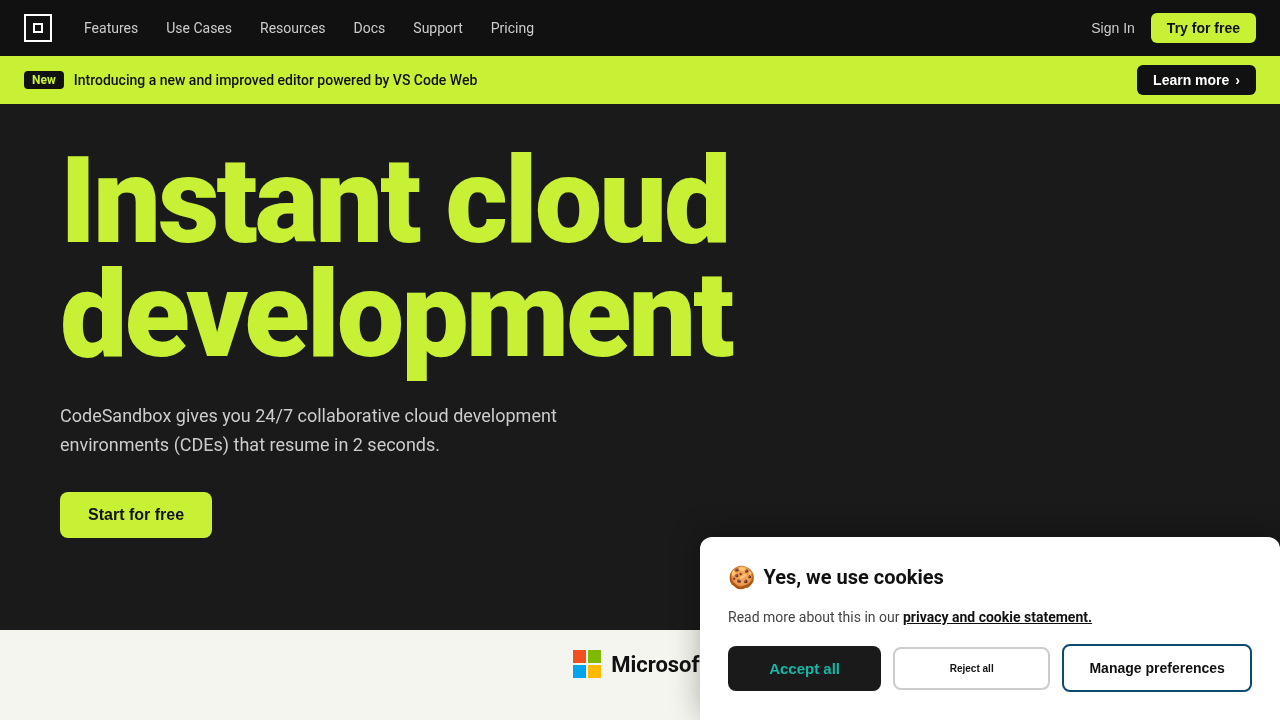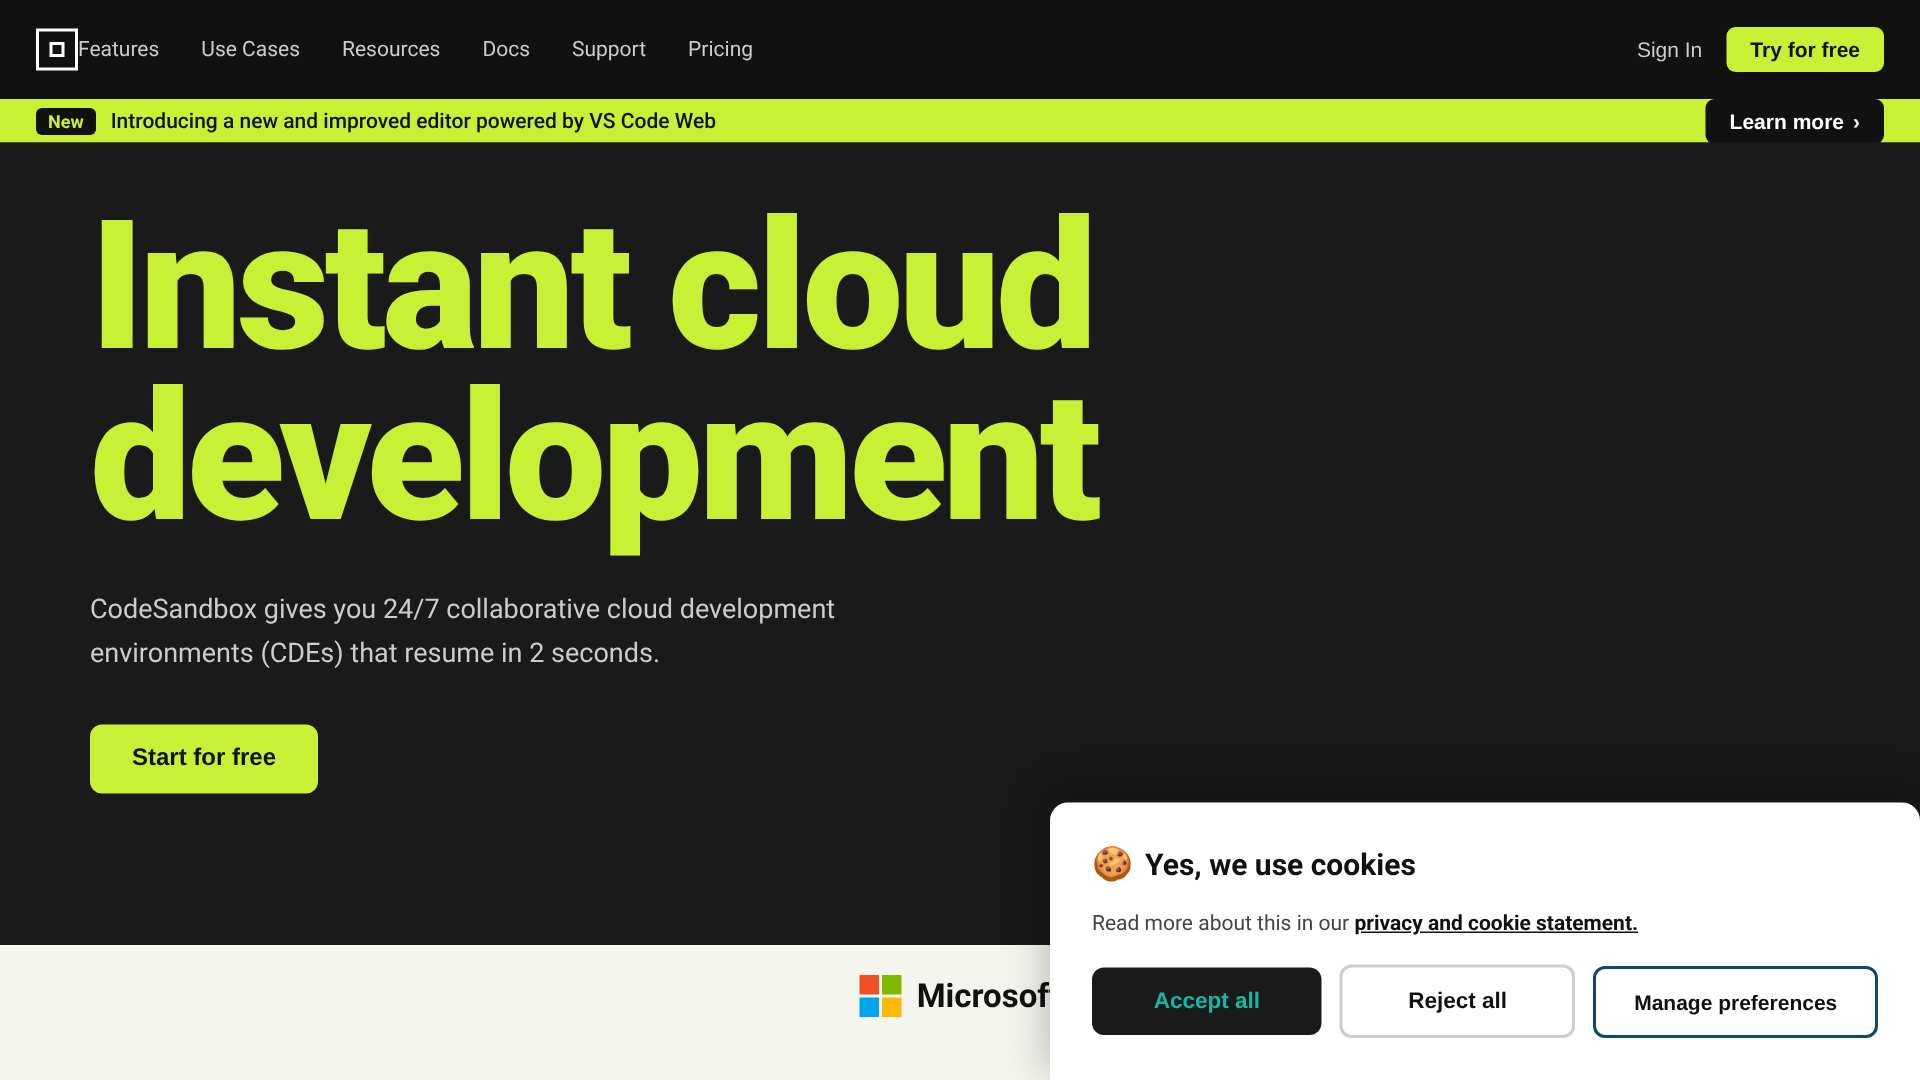--- a/index.html
+++ b/index.html
@@ -11,22 +11,23 @@
       height: 720px;
       overflow: hidden;
       position: relative;
     }
 
     
     .navbar {
       display: flex;
       align-items: center;
       background: #111;
-      height: 66px;
+      height: 56px;
       padding: 0 24px;
+      gap: 32px;
       position: relative;
       z-index: 10;
     }
     .nav-logo {
       width: 28px;
       height: 28px;
       border: 2px solid #fff;
       display: flex;
       align-items: center;
       justify-content: center;
@@ -72,21 +73,21 @@
     }
 
     
     .announcement-bar {
       background: #c8f135;
       color: #111;
       display: flex;
       align-items: center;
       justify-content: space-between;
       padding: 0 24px;
-      height: 29px;
+      height: 48px;
     }
     .announcement-left {
       display: flex;
       align-items: center;
       gap: 10px;
       font-size: 14px;
       font-weight: 500;
     }
     .new-badge {
       background: #111;
@@ -242,21 +243,21 @@
       font-weight: 600;
       cursor: pointer;
       flex: 1;
     }
     .cookie-reject-btn {
       background: #fff;
       color: #111;
       border: 2px solid #ccc;
       padding: 14px 28px;
       border-radius: 8px;
-      font-size: 15px;
+      font-size: 10px;
       font-weight: 600;
       cursor: pointer;
       flex: 1;
     }
     .cookie-manage-btn {
       background: #fff;
       color: #111;
       border: 2px solid #0c4a6e;
       padding: 14px 20px;
       border-radius: 8px;

